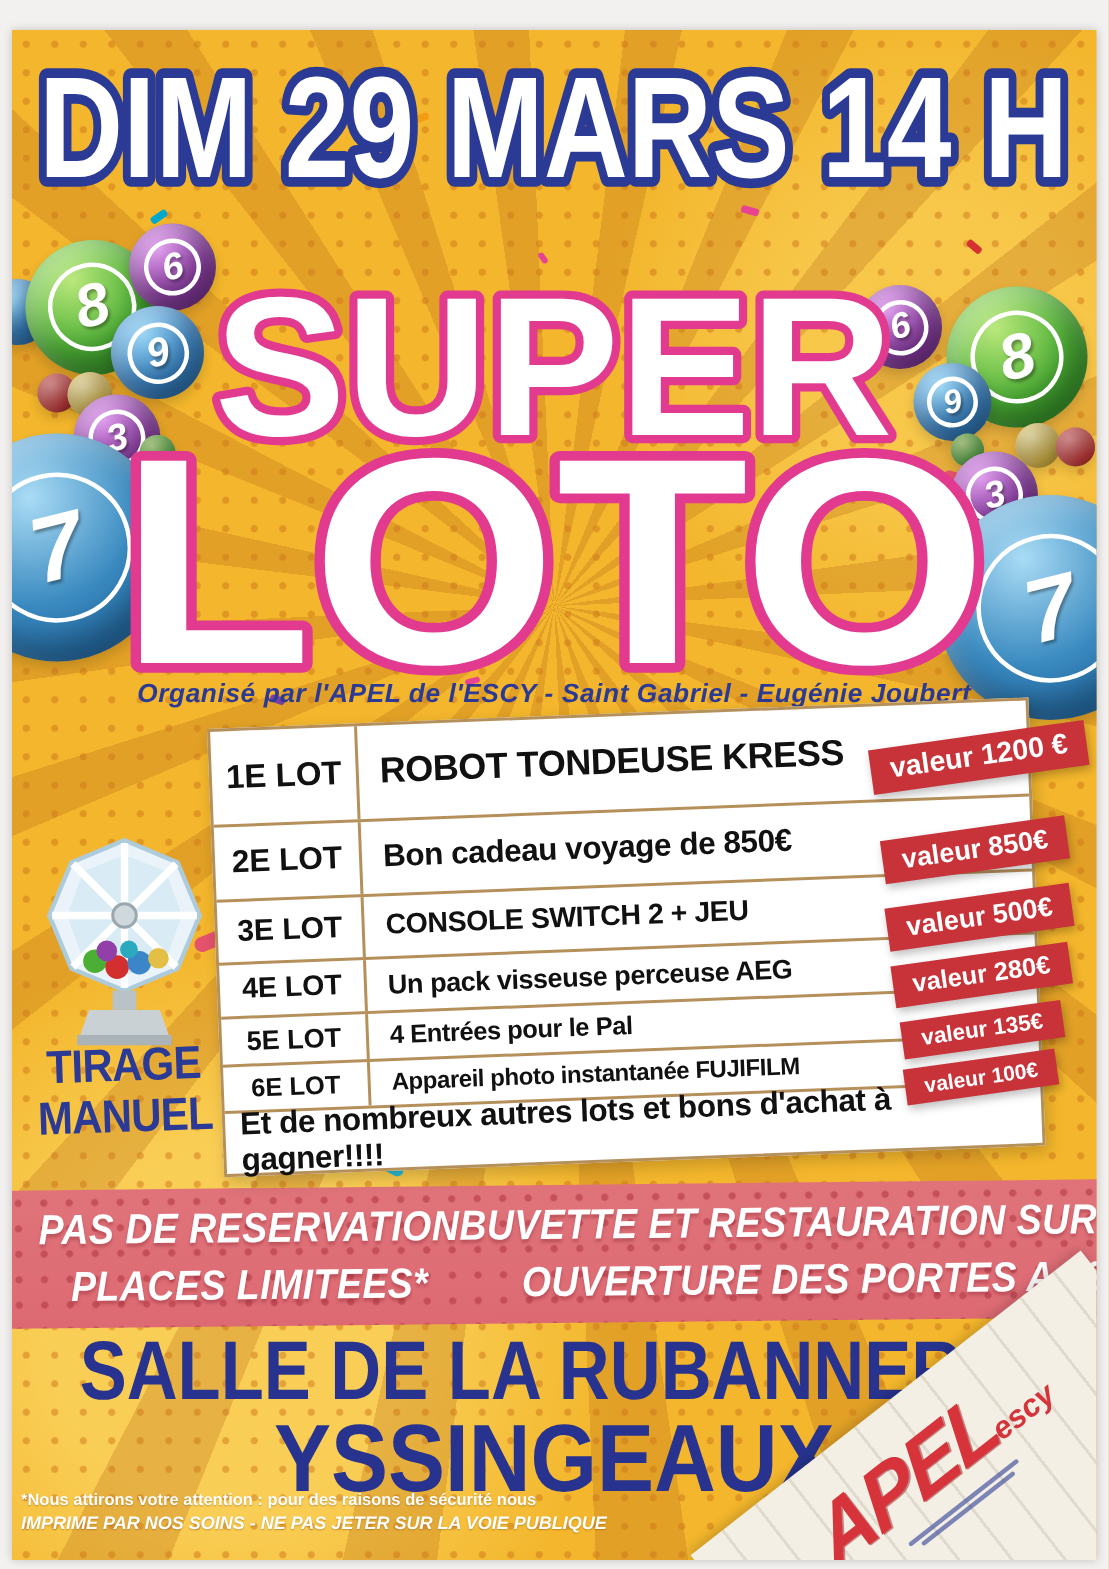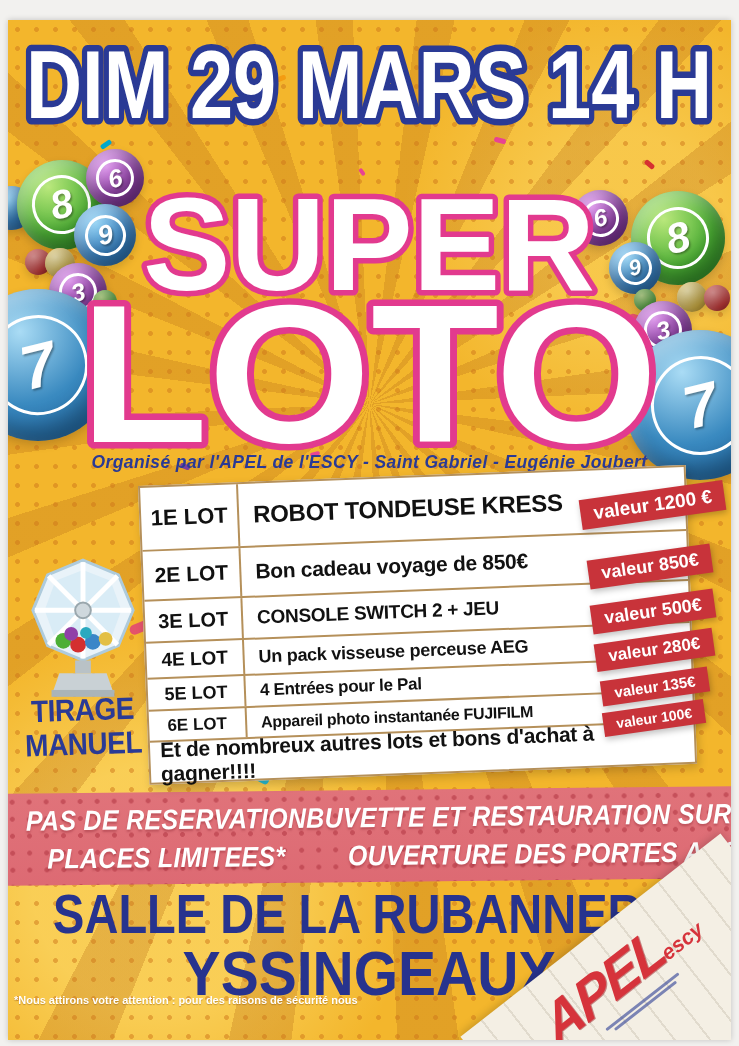--- a/index.html
+++ b/index.html
@@ -269,20 +269,21 @@
       <div>BUVETTE ET RESTAURATION SUR PLACE</div>
       <div>OUVERTURE DES PORTES A 12H30</div>
     </div>
   </div>
 
   <div class="venue1">SALLE DE LA RUBANNERIE</div>
   <div class="venue2">YSSINGEAUX</div>
 
   <div class="fine">
     <div>*Nous attirons votre attention : pour des raisons de sécurité nous</div>
+    <div class="it">IMPRIME PAR NOS SOINS - NE PAS JETER SUR LA VOIE PUBLIQUE</div>
   </div>
 
   <div class="apel-ribbon">
     <div class="apel-inner">
       <span class="apel-main">APEL</span><span class="apel-sub">escy</span>
       <div class="apel-lines">
         <div class="apel-l1"></div>
             <div class="apel-l2"></div>
       </div>
     </div>

